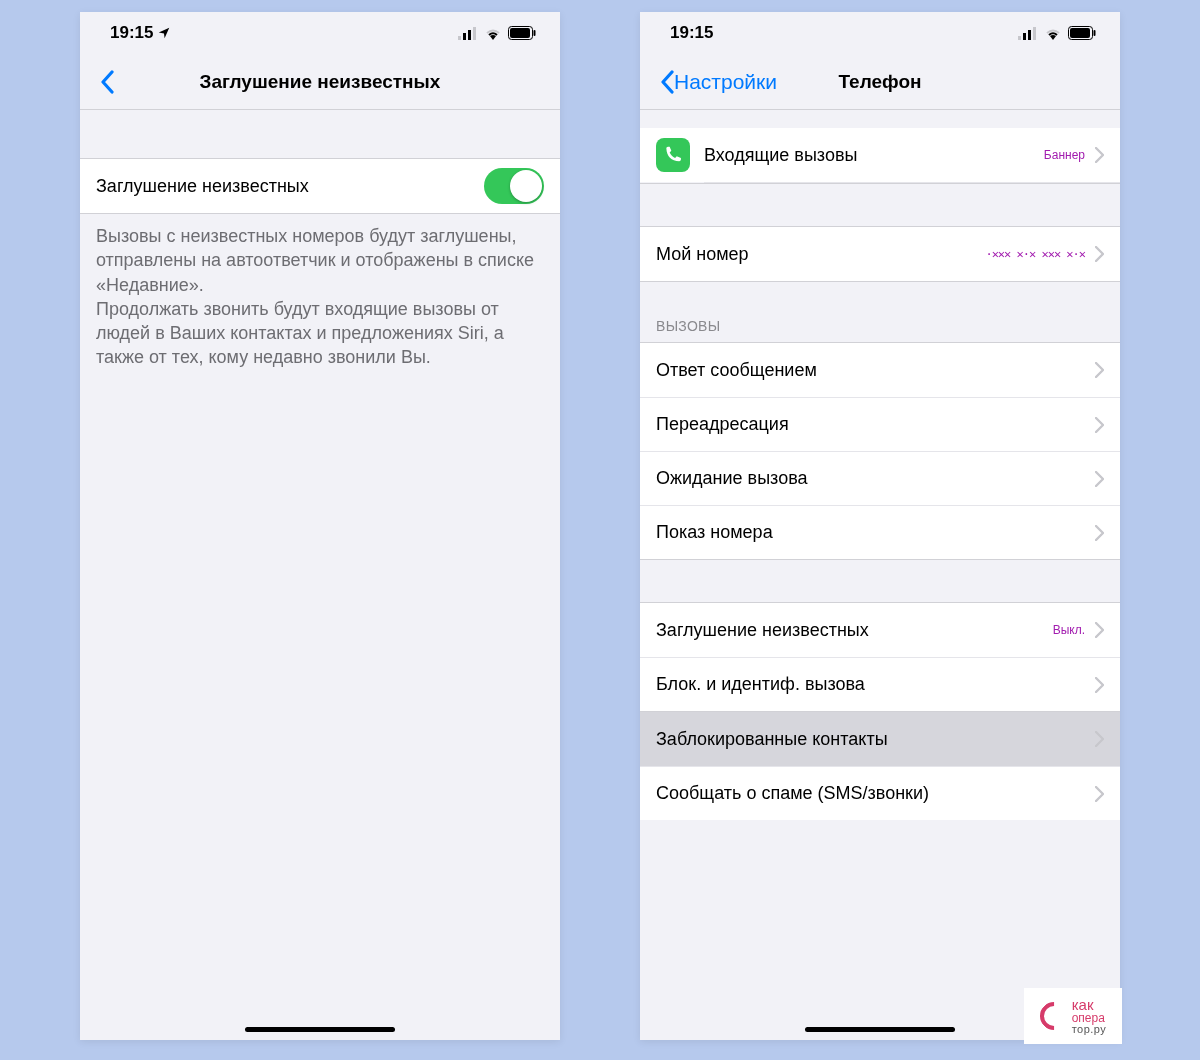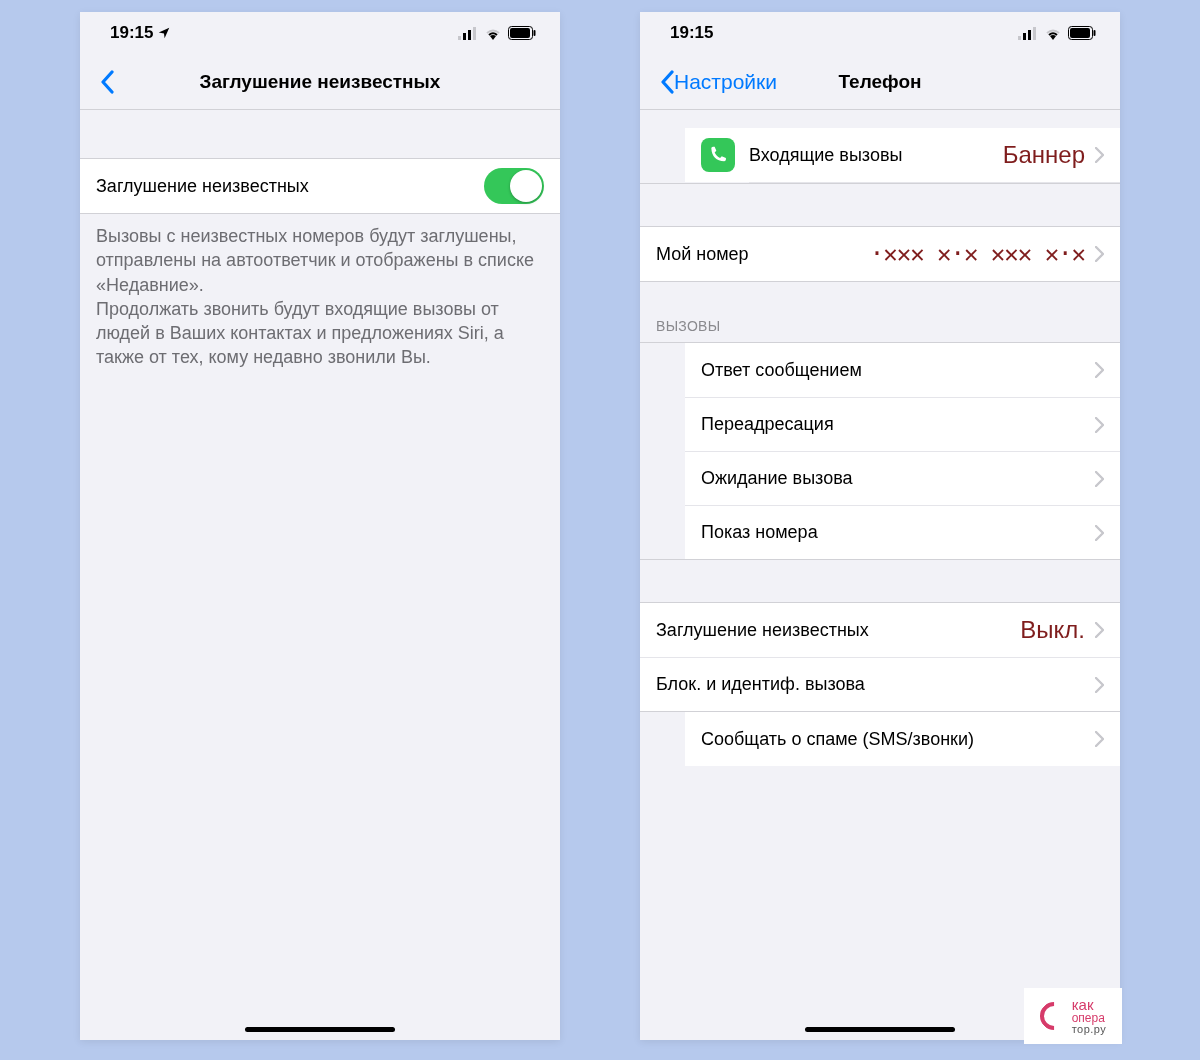--- a/index.html
+++ b/index.html
@@ -66,42 +66,42 @@
     align-items:center;
     color:#007aff;
     font-size:21px;
     padding:0 8px;
   }
   .nav-back svg { stroke:#007aff; }
   
   .content { flex:1; overflow:hidden; }
   .group { margin-top: 36px; }
   .group.first-left { margin-top: 48px; }
-  .group.tight { margin-top: 0; padding-left: 45px; }
+  .group.tight { margin-top: 0; }
   .group-header {
     font-size: 14px;
     color:#8a8a8e;
     padding: 6px 16px 8px 16px;
     text-transform: uppercase;
     letter-spacing: 0.3px;
   }
   .cell {
     background:#fff;
     min-height: 54px;
     display:flex;
     align-items:center;
     padding: 0 16px;
     font-size: 18px;
     color:#000;
     position:relative;
   }
   .cell + .cell { border-top: 1px solid #e5e5ea; }
   .cell.pressed { background:#d6d6dc; }
   .cell .label { flex:1; }
-  .cell .value { color:#7f1d1d; font-size:24px; margin-right:10px; }
+  .cell .value { color:#a21caf; font-size:12px; margin-right:10px; }
   .cell .chev { color:#c7c7cc; }
   .cell .icon-box {
     width:34px; height:34px; border-radius:8px;
     display:flex; align-items:center; justify-content:center;
     margin-right:14px; flex-shrink:0;
   }
   .icon-green { background:#34c759; }
   .icon-red   { background:#ff3b30; }
   .group-top-border { border-top:1px solid #d1d1d6; }
   .group-bottom-border { border-bottom:1px solid #d1d1d6; }
@@ -315,20 +315,27 @@
           <div class="cell">
       <div class="label">Блок. и идентиф. вызова</div>
 
       <svg class="chev" width="9" height="16" viewBox="0 0 9 16" fill="none" stroke="#c7c7cc" stroke-width="2.4" stroke-linecap="round" stroke-linejoin="round">
               <polyline points="1,1 8,8 1,15"></polyline>
             </svg>
           </div>
         </div>
 
       <div class="group tight" id="right-blocked-rows">
+          <div class="cell pressed">
+      <div class="label">Заблокированные контакты</div>
+
+      <svg class="chev" width="9" height="16" viewBox="0 0 9 16" fill="none" stroke="#c7c7cc" stroke-width="2.4" stroke-linecap="round" stroke-linejoin="round">
+              <polyline points="1,1 8,8 1,15"></polyline>
+            </svg>
+          </div>
           <div class="cell">
       <div class="label">Сообщать о спаме (SMS/звонки)</div>
 
       <svg class="chev" width="9" height="16" viewBox="0 0 9 16" fill="none" stroke="#c7c7cc" stroke-width="2.4" stroke-linecap="round" stroke-linejoin="round">
               <polyline points="1,1 8,8 1,15"></polyline>
             </svg>
           </div>
         </div>
     </div>
 

